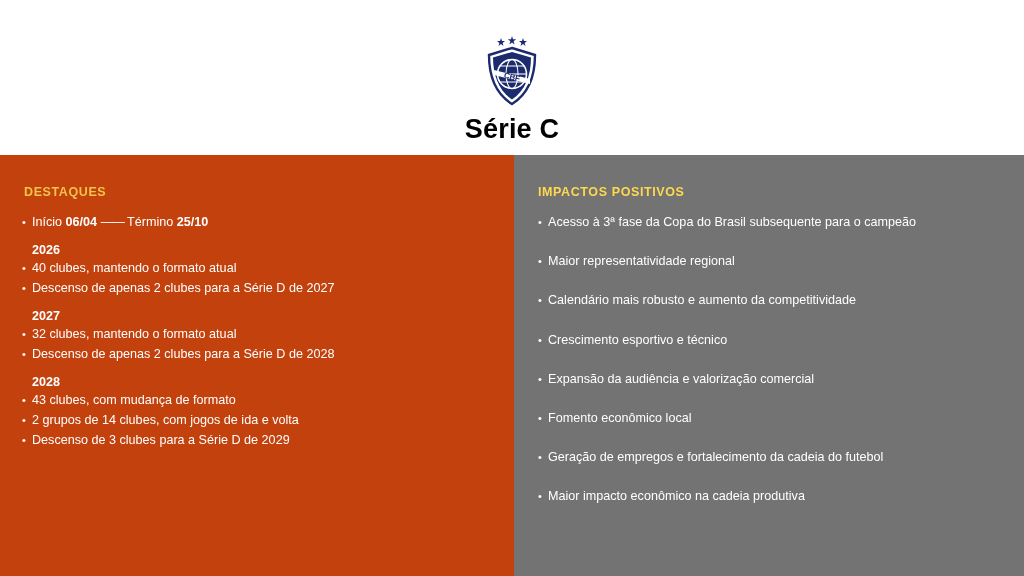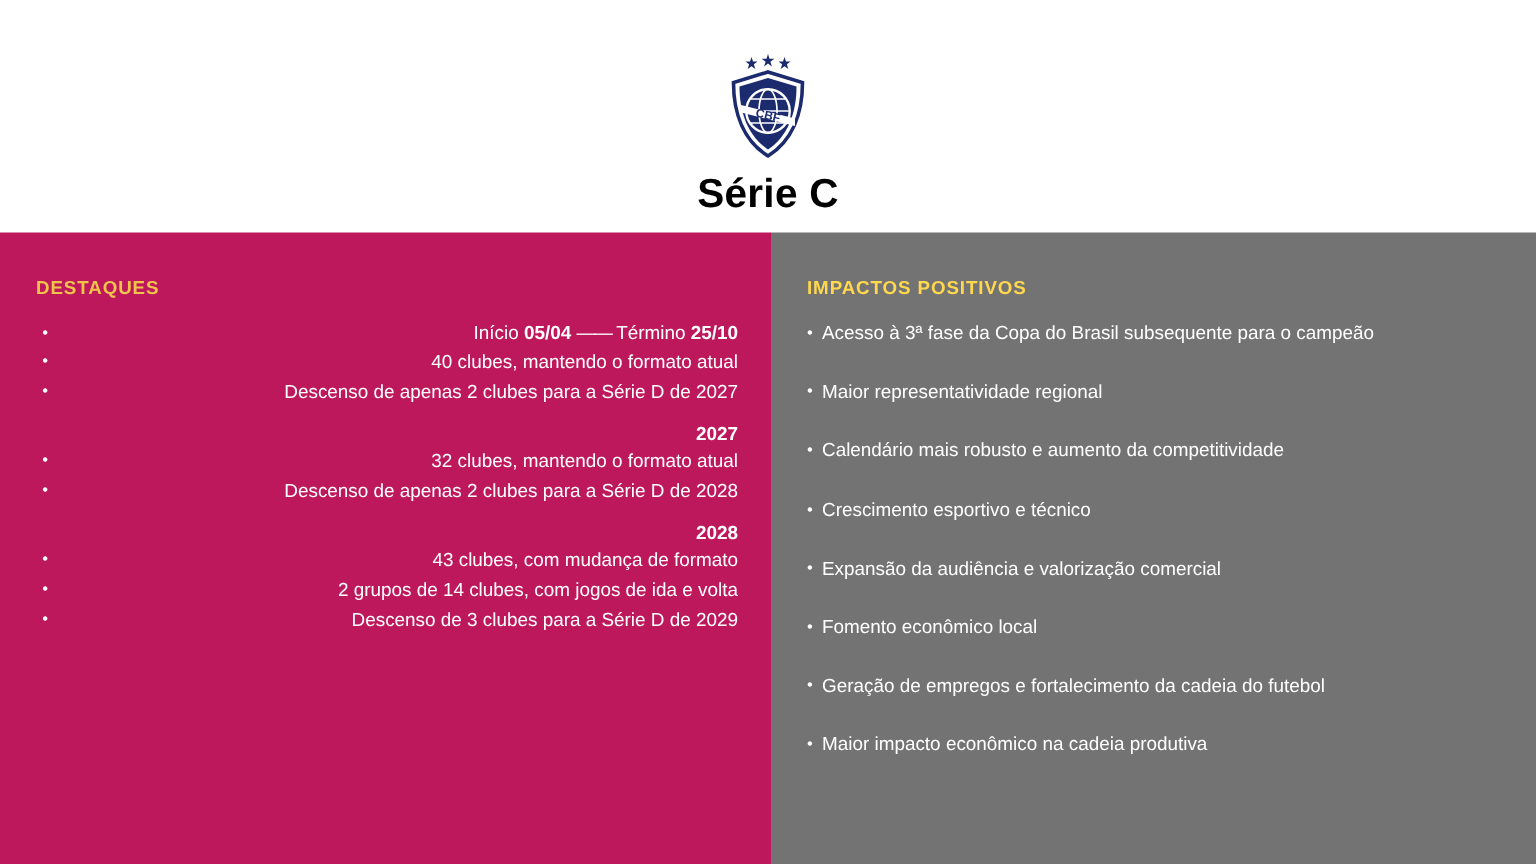--- a/index.html
+++ b/index.html
@@ -20,21 +20,21 @@
   .crest { margin-top: 36px; width: 58px; height: 72px; position: relative; }
   .crest svg { display: block; }
   .header-title {
     margin-top: 6px;
     font-size: 27px; font-weight: bold; color: #000000; letter-spacing: .2px;
   }
 
   
   .body { position: absolute; left: 0; top: 155px; width: 1024px; height: 421px; display: flex; }
   .col-left {
-    width: 515px; height: 421px; background: #be185d; position: relative; text-align: right;
+    width: 515px; height: 421px; background: #c2410c; position: relative;
   }
   .col-right {
     width: 511px; height: 421px; background: #737373; position: relative;
   }
 
   .col-head {
     font-size: 12.5px; font-weight: bold; letter-spacing: .6px;
   }
   .left-head { color: #f0c44a; position: absolute; left: 24px; top: 30px; }
   .right-head { color: #ffd84d; position: absolute; left: 24px; top: 30px; }
@@ -102,27 +102,28 @@
 
     <div class="col-left">
       <div class="col-head left-head">DESTAQUES</div>
 
       <div class="left-content">
 
         <div class="bullet-row first-line">
           <span class="bullet-dot">•</span>
           <span class="bullet-text">
             <span>Início</span>
-            <b>05/04</b>
+            <b>06/04</b>
             <span class="dash">——</span>
             <span>Término</span>
             <b>25/10</b>
           </span>
         </div>
 
+        <div class="year-label">2026</div>
         <div class="bullet-row">
           <span class="bullet-dot">•</span>
           <span class="bullet-text">40 clubes, mantendo o formato atual</span>
         </div>
         <div class="bullet-row">
           <span class="bullet-dot">•</span>
           <span class="bullet-text">Descenso de apenas 2 clubes para a Série D de 2027</span>
         </div>
 
         <div class="year-label">2027</div>

